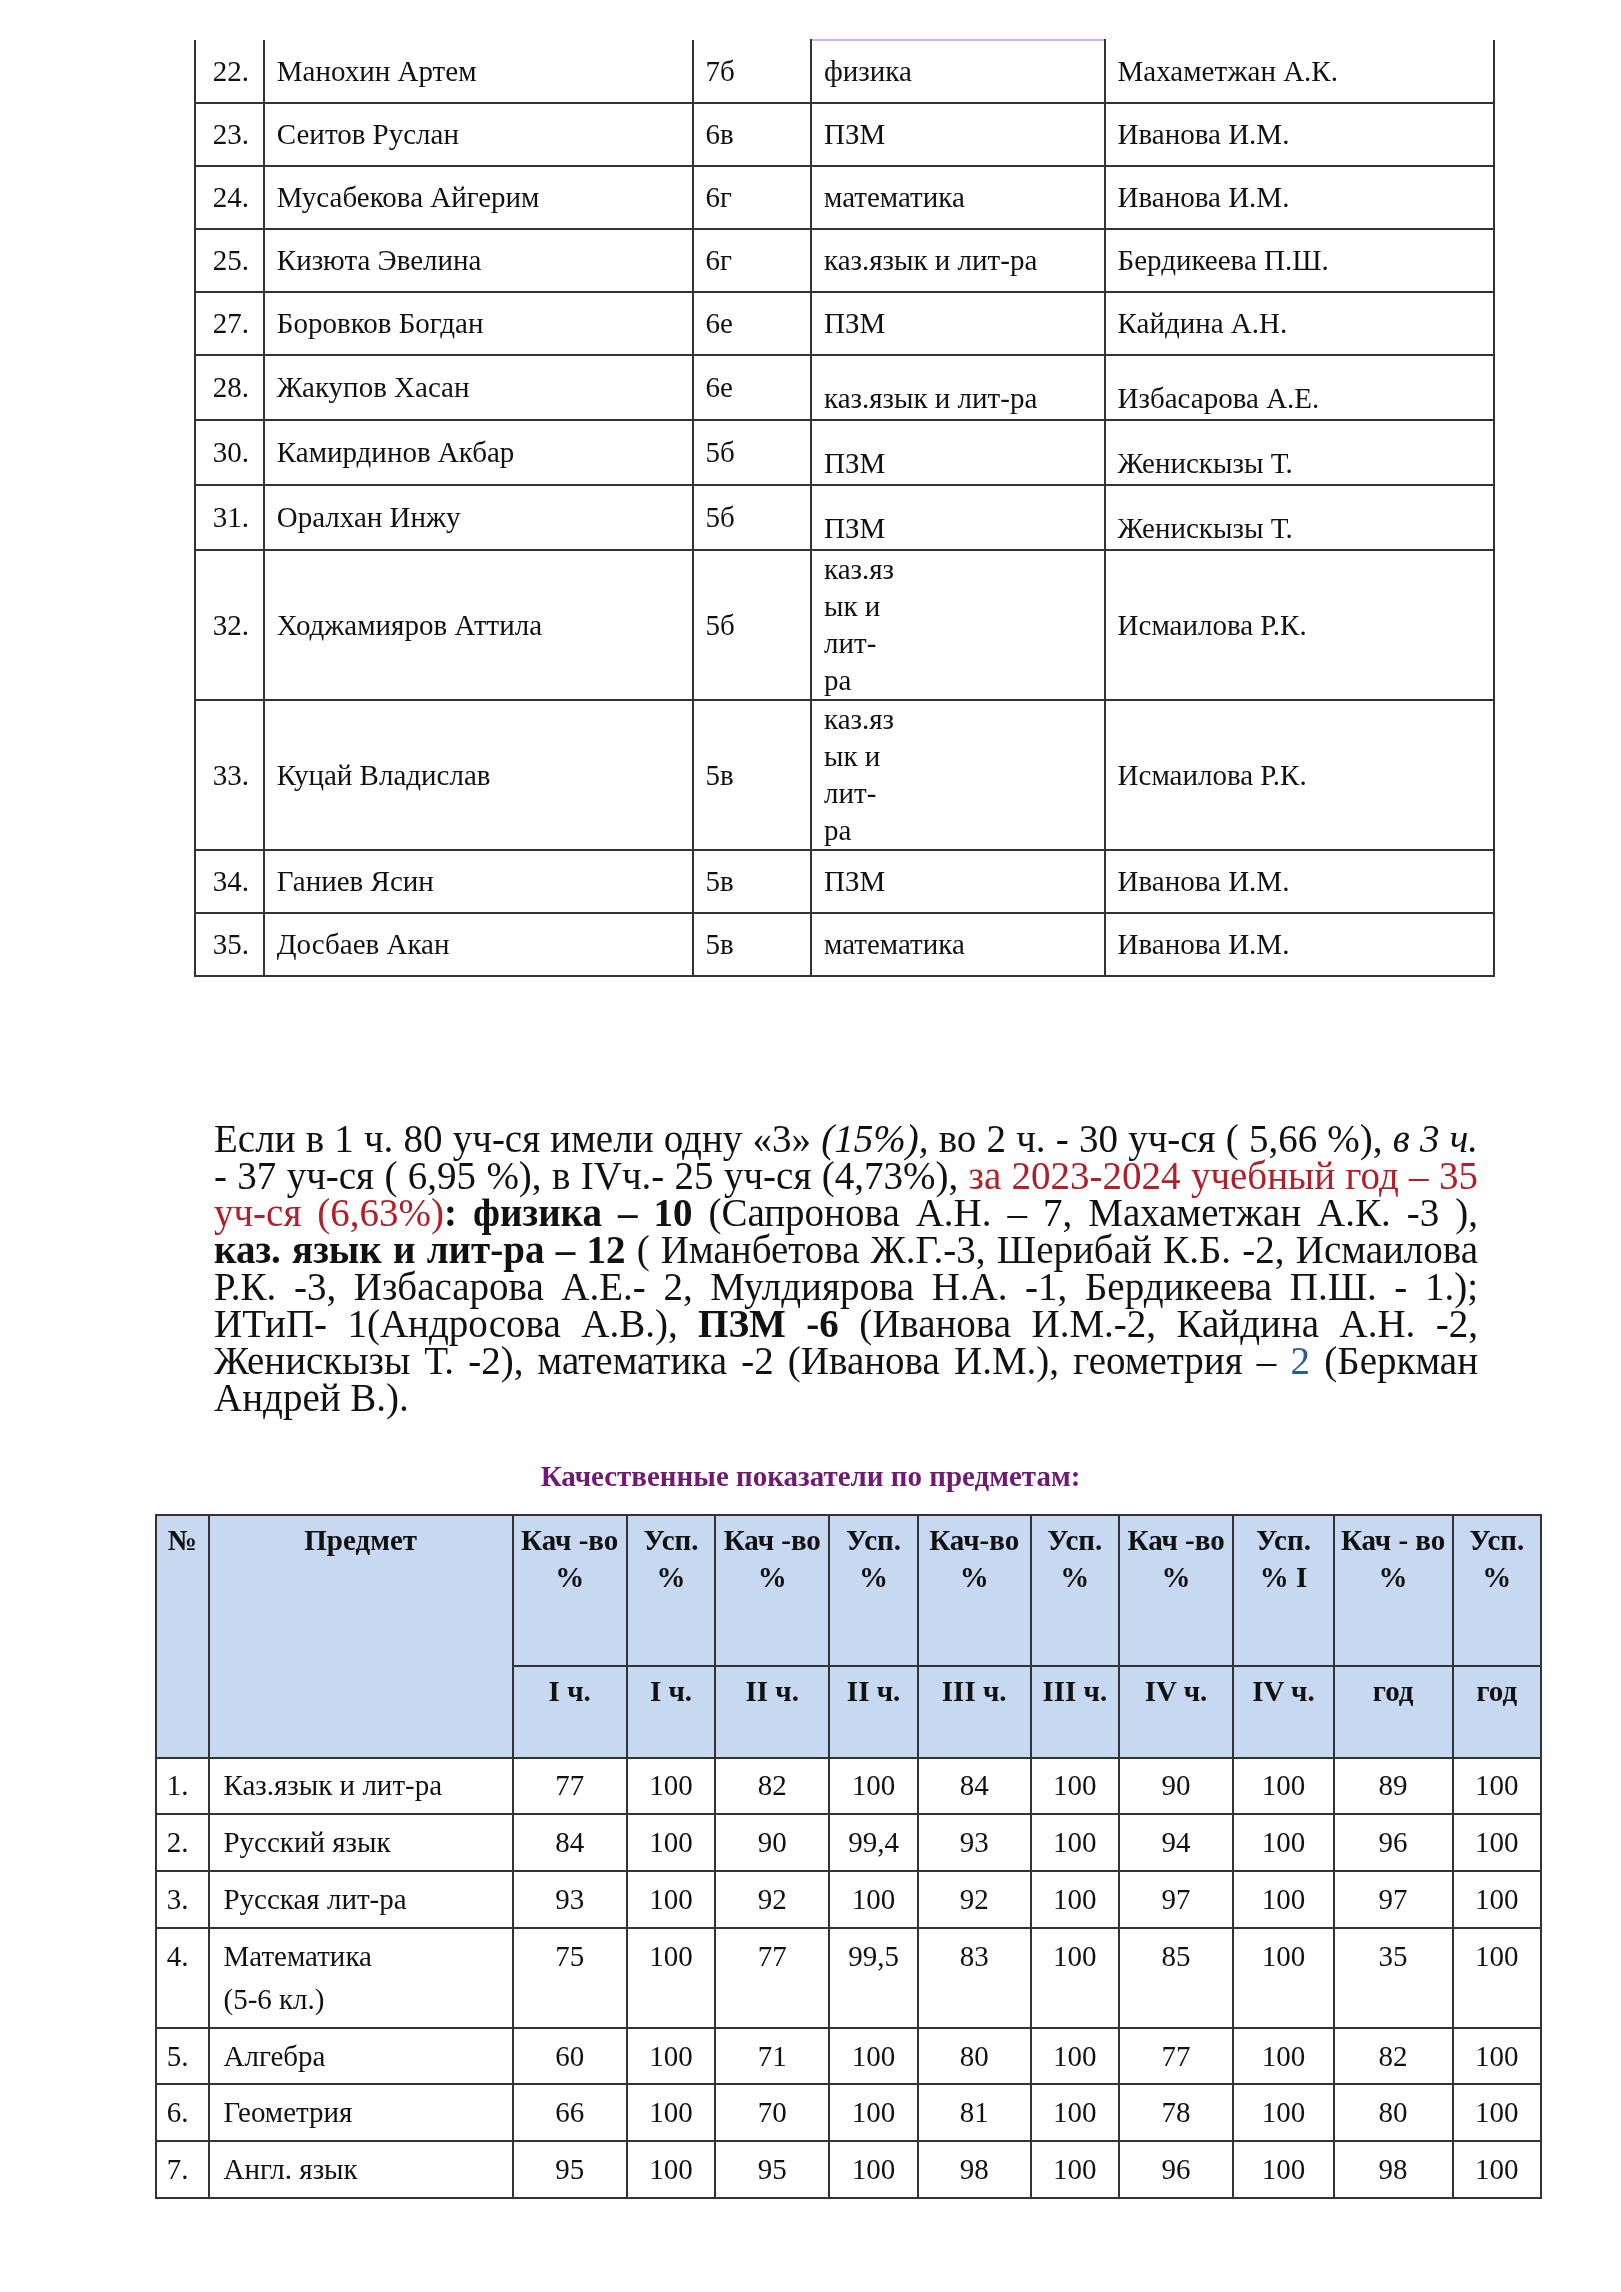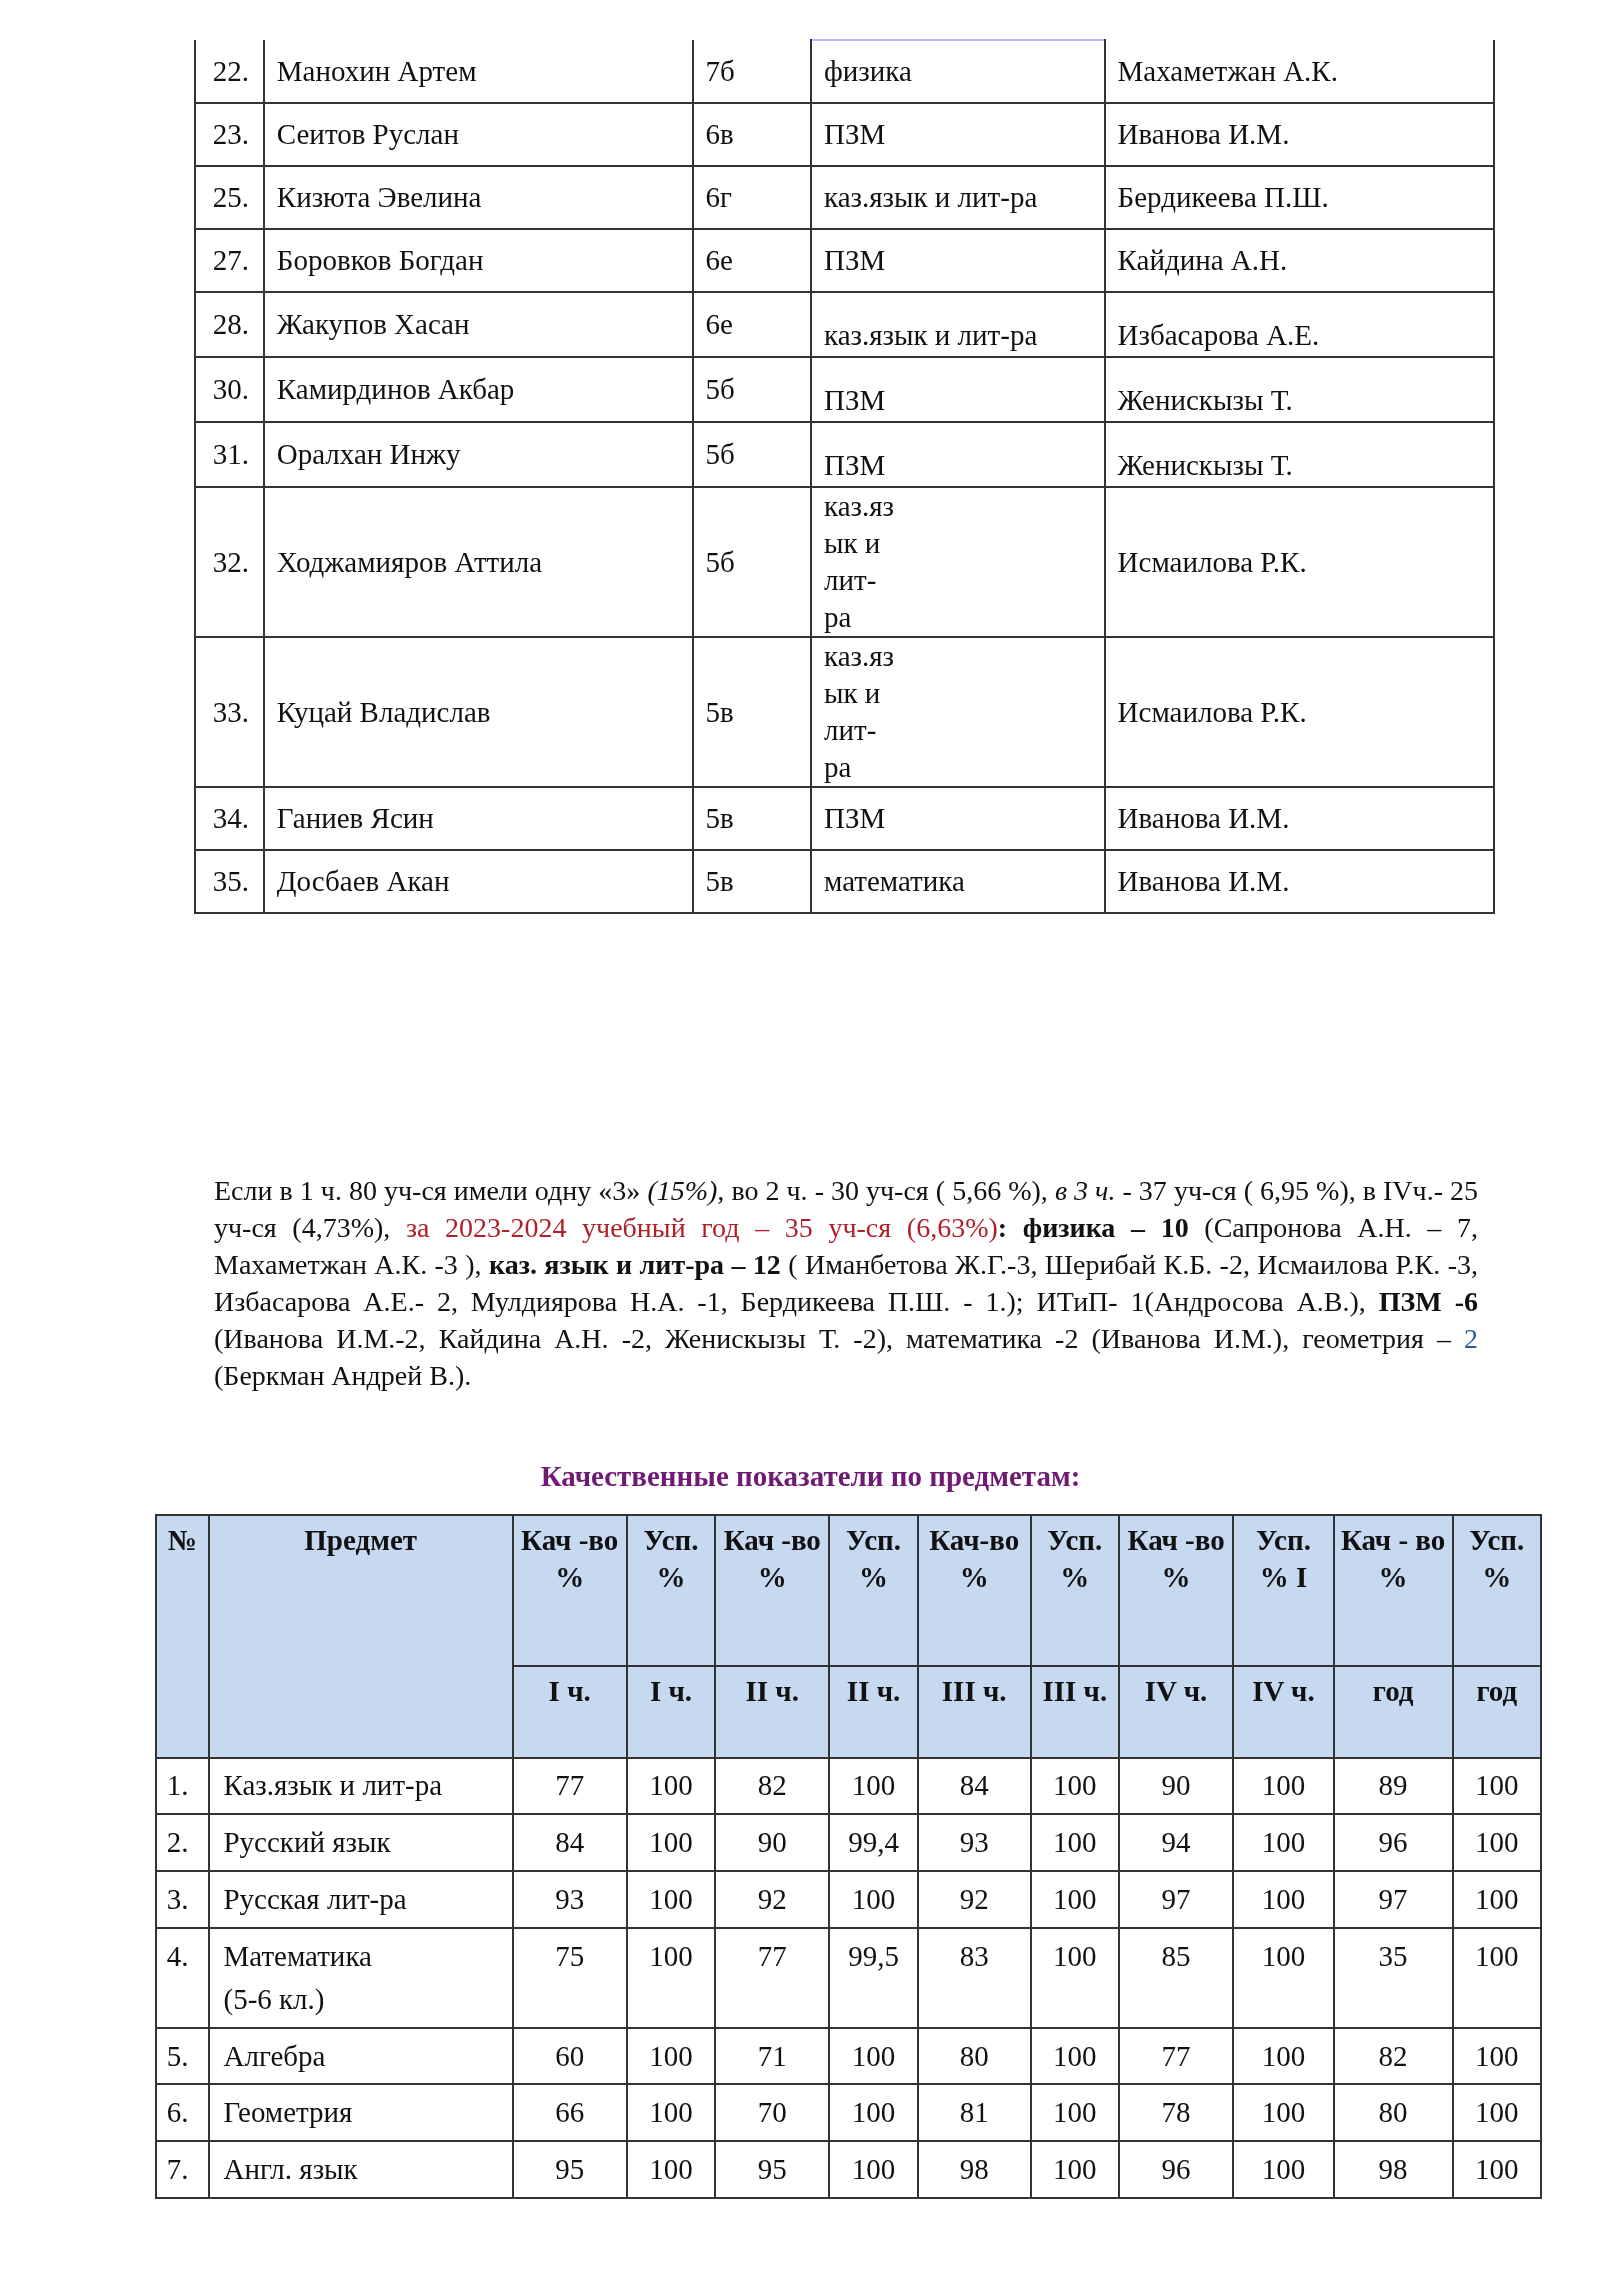--- a/index.html
+++ b/index.html
@@ -13,21 +13,21 @@
   #t1 td.name { width:403px; }
   #t1 td.cls { width:93px; }
   #t1 td.subj { width:268px; }
   #t1 tr.low td.subj, #t1 tr.low td.teacher { vertical-align:bottom; padding-bottom:2px; }
   #t1 tr.tall td { height:147px; }
   #t1 td.wrap { line-height:37px; word-break:break-all; }
   #t1 td.wrap span { display:block; width:88px; }
   #t1 tr.first td { border-top:none; }
   #t1 tr.first td.subj { border-top:2px solid #c4b5fd; }
   
-  #para { position:absolute; left:214px; top:1172px; width:1264px; font-size:28px;
+  #para { position:absolute; left:214px; top:1120px; width:1264px; font-size:39px;
           line-height:37px; text-align:justify; }
   #para .red { color:#b0202a; }
   #para .blue { color:#2a5aa0; }
   #para b { font-weight:bold; }
   
   #qtitle { position:absolute; left:0; width:1621px; top:1460px; text-align:center;
             font-size:29px; font-weight:bold; color:#701a75; }
   
   #t2 { position:absolute; left:155px; top:1514px; width:1387px; font-size:29px; }
   #t2 th { background:#c6d9f0; border:2px solid #333; font-weight:bold; vertical-align:top;
@@ -52,20 +52,27 @@
         <td class="teacher">Махаметжан А.К.</td>
       </tr>
       <tr>
         <td class="num">23.</td>
         <td class="name">Сеитов Руслан</td>
         <td class="cls">6в</td>
         <td class="subj">ПЗМ</td>
         <td class="teacher">Иванова И.М.</td>
       </tr>
       <tr>
+        <td class="num">24.</td>
+        <td class="name">Мусабекова Айгерим</td>
+        <td class="cls">6г</td>
+        <td class="subj">математика</td>
+        <td class="teacher">Иванова И.М.</td>
+      </tr>
+      <tr>
         <td class="num">25.</td>
         <td class="name">Кизюта Эвелина</td>
         <td class="cls">6г</td>
         <td class="subj">каз.язык и лит-ра</td>
         <td class="teacher">Бердикеева П.Ш.</td>
       </tr>
       <tr>
         <td class="num">27.</td>
         <td class="name">Боровков Богдан</td>
         <td class="cls">6е</td>

